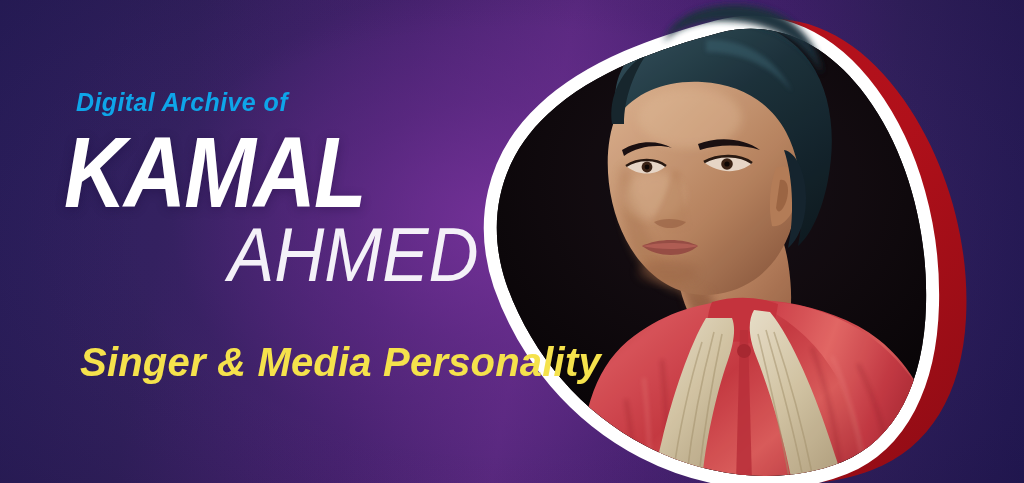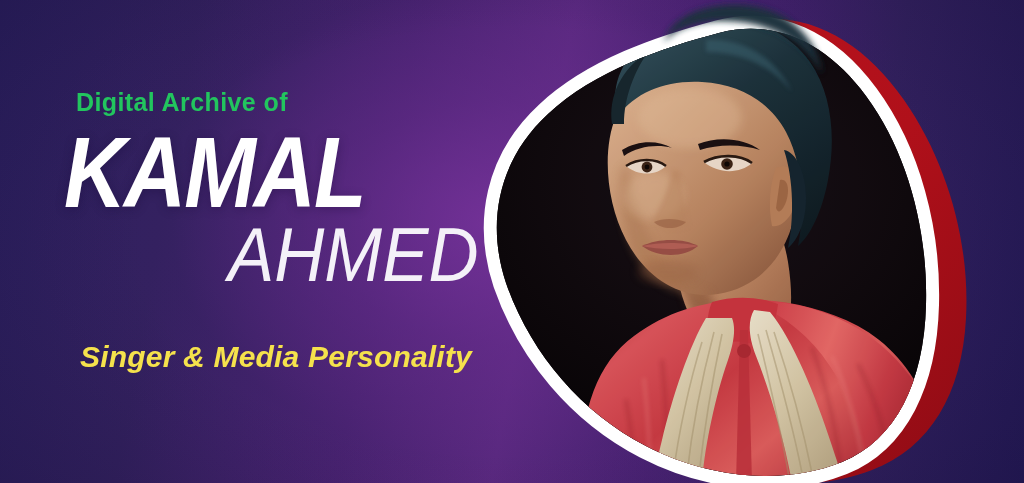--- a/index.html
+++ b/index.html
@@ -57,23 +57,24 @@
     top: 0;
     width: 520px;
     height: 483px;
   }
 
   .eyebrow {
     position: absolute;
     left: 76px;
     top: 88px;
     font-size: 25px;
+    font-style: italic;
     font-weight: 600;
     letter-spacing: 0.4px;
-    color: #22c55e;
+    color: #0ea5e9;
     white-space: nowrap;
     text-align: center;
   }
 
   .name-first {
     position: absolute;
     left: 64px;
     top: 122px;
     font-size: 86px;
     line-height: 1;
@@ -99,21 +100,21 @@
     color: #f4f1f8;
     white-space: nowrap;
     transform: scaleY(1.12) scaleX(1.02);
     transform-origin: left top;
   }
 
   .tagline {
     position: absolute;
     left: 80px;
     top: 340px;
-    font-size: 30px;
+    font-size: 40px;
     font-style: italic;
     font-weight: 700;
     letter-spacing: 0.2px;
     color: #f5e24c;
     white-space: nowrap;
   }
 
   
   .portrait-area {
     position: absolute;

